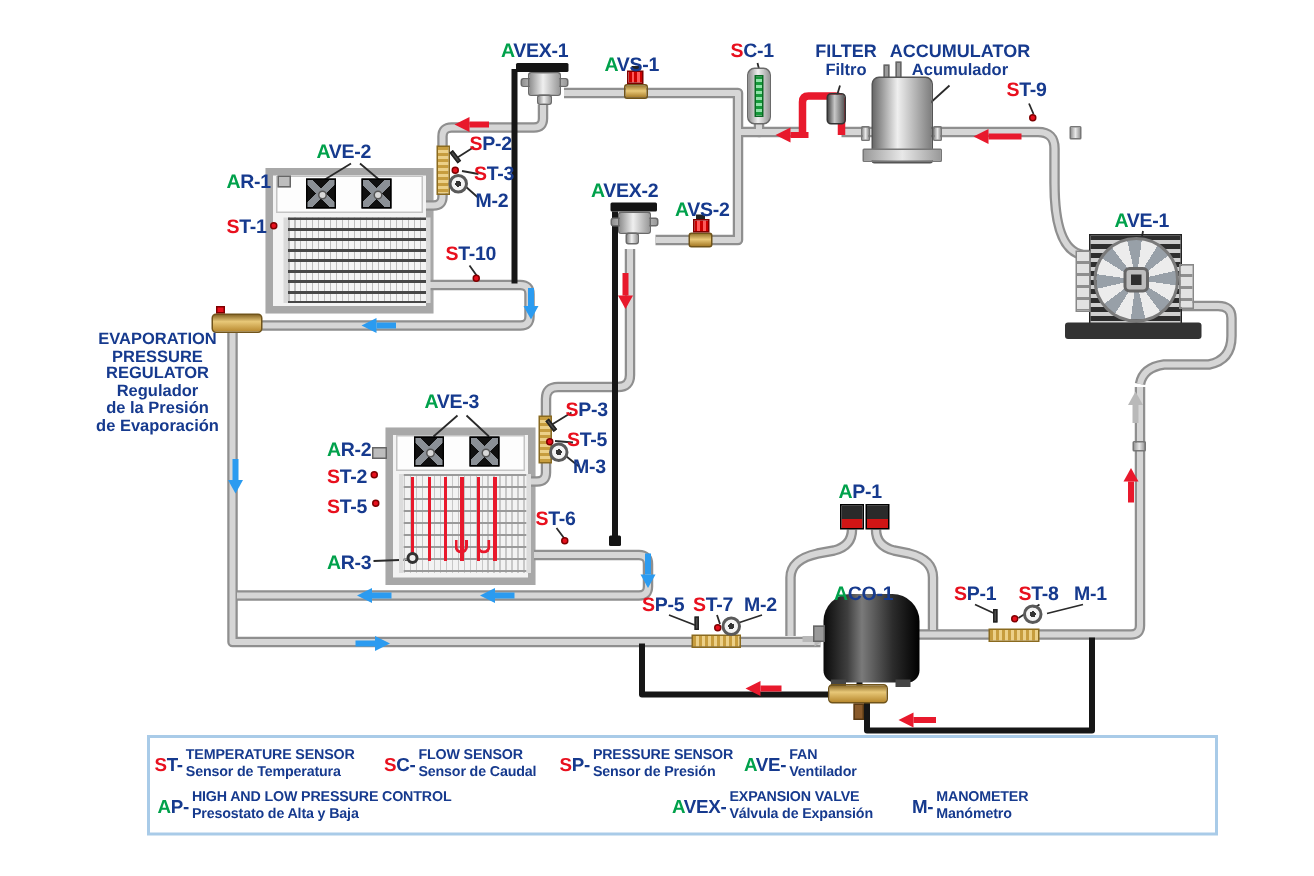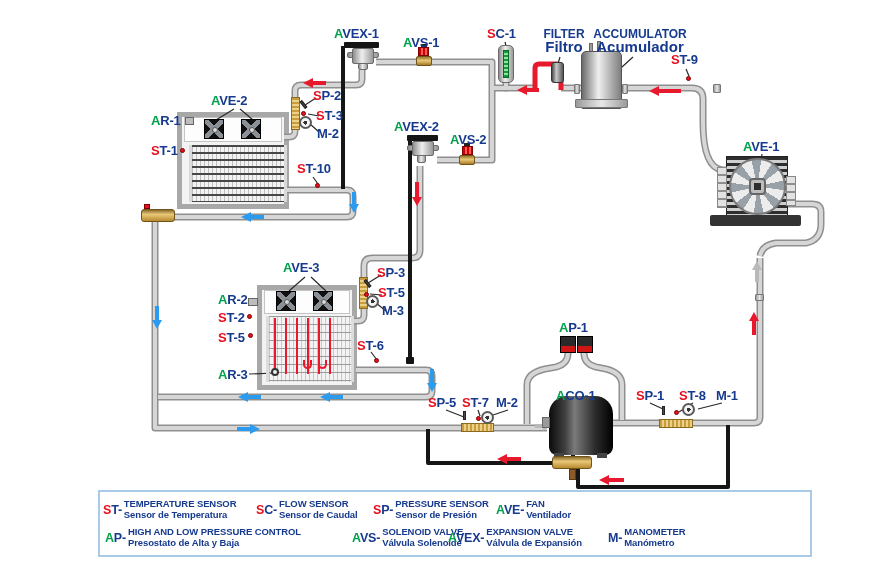--- a/index.html
+++ b/index.html
@@ -10,21 +10,21 @@
   .pin{stroke:#d6d6d6;stroke-width:4;fill:none;stroke-linejoin:round;}
   .blk{stroke:#161616;stroke-width:4;fill:none;stroke-linejoin:round;}
   .rpipe{stroke:var(--arrow-red);stroke-width:5;fill:none;stroke-linejoin:round;}
   .ptr{stroke:#2a2a2a;stroke-width:1.2;fill:none;}
   .ar{fill:var(--arrow-red);} .ab{fill:var(--arrow-blue);} .ag{fill:#b9b9b9;}
   .tag{position:absolute;font-weight:bold;font-size:13px;color:var(--label-blue);
        white-space:nowrap;z-index:10;letter-spacing:-0.2px;}
   .g{color:var(--tag-green);} .r{color:var(--tag-red);}
   .ann{position:absolute;font-weight:bold;color:var(--label-blue);text-align:center;z-index:10;}
   .ann .l1{font-size:12px;display:block;line-height:13px;}
-  .ann .l2{font-size:15px;display:block;line-height:12px;}
+  .ann .l2{font-size:11px;display:block;line-height:12px;}
   .cmp{position:absolute;box-sizing:border-box;z-index:6;}
   .glyph{position:absolute;box-sizing:border-box;z-index:7;}
   .evbox{position:absolute;box-sizing:border-box;border:5px solid #a8a8a8;background:#f3f3f3;z-index:4;}
   .evstrip{position:absolute;box-sizing:border-box;background:#fdfdfd;border:1px solid #c4c4c4;z-index:5;}
   .fan{position:absolute;width:20px;height:20px;background:#101010;border:1px solid #000;z-index:7;box-sizing:border-box;}
   .fan::before{content:"";position:absolute;inset:0;
      background:linear-gradient(45deg,transparent 40%,#8b9096 40% 60%,transparent 60%),
                 linear-gradient(135deg,transparent 40%,#8b9096 40% 60%,transparent 60%);}
   .fan::after{content:"";position:absolute;left:7px;top:7px;width:6px;height:6px;border-radius:50%;
      background:#d8d8d8;border:1px solid #555;box-sizing:border-box;}
@@ -302,20 +302,28 @@
   <div class="tag" style="left:716px;top:388px"><span>M-1</span></div>
 
   <div class="ann" style="left:538px;top:28px;width:52px">
     <span class="l1">FILTER</span>
     <span class="l2">Filtro</span>
   </div>
   <div class="ann" style="left:590px;top:28px;width:100px">
     <span class="l1">ACCUMULATOR</span>
     <span class="l2">Acumulador</span>
   </div>
+  <div class="eprtxt" style="left:48px;top:221px;width:114px">
+    <div>EVAPORATION</div>
+    <div>PRESSURE</div>
+    <div>REGULATOR</div>
+    <div>Regulador</div>
+    <div>de la Presión</div>
+    <div>de Evaporación</div>
+  </div>
 
   <div class="lgbox" style="left:98px;top:490px;width:714px;height:67px"></div>
 
   <div class="lgi" style="left:103px;top:499px">
     <span class="lg-pre"><b class="r">S</b><b>T-</b></span>
     <span class="lg-col">
         <span>TEMPERATURE SENSOR</span>
         <span>Sensor de Temperatura</span>
       </span>
   </div>
@@ -340,27 +348,20 @@
         <span>Ventilador</span>
       </span>
   </div>
   <div class="lgi" style="left:105px;top:527px">
     <span class="lg-pre"><b class="g">A</b><b>P-</b></span>
     <span class="lg-col">
         <span>HIGH AND LOW PRESSURE CONTROL</span>
         <span>Presostato de Alta y Baja</span>
       </span>
   </div>
-  <div class="lgi" style="left:352px;top:527px">
-    <span class="lg-pre"><b class="g">A</b><b>VS-</b></span>
-    <span class="lg-col">
-        <span>SOLENOID VALVE</span>
-        <span>Válvula Solenoide</span>
-      </span>
-  </div>
   <div class="lgi" style="left:448px;top:527px">
     <span class="lg-pre"><b class="g">A</b><b>VEX-</b></span>
     <span class="lg-col">
         <span>EXPANSION VALVE</span>
         <span>Válvula de Expansión</span>
       </span>
   </div>
   <div class="lgi" style="left:608px;top:527px">
     <span class="lg-pre"><b class="r"></b><b>M-</b></span>
     <span class="lg-col">

